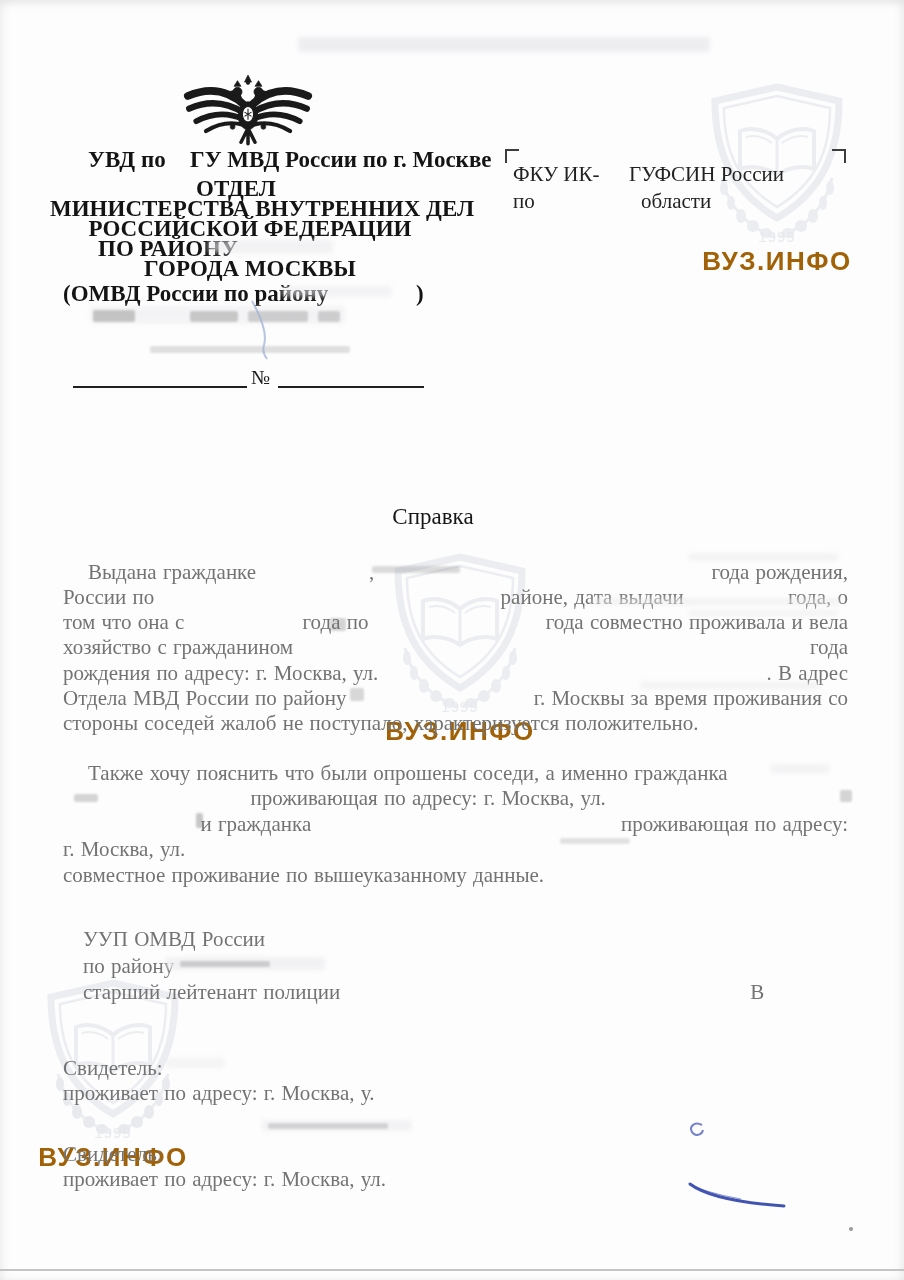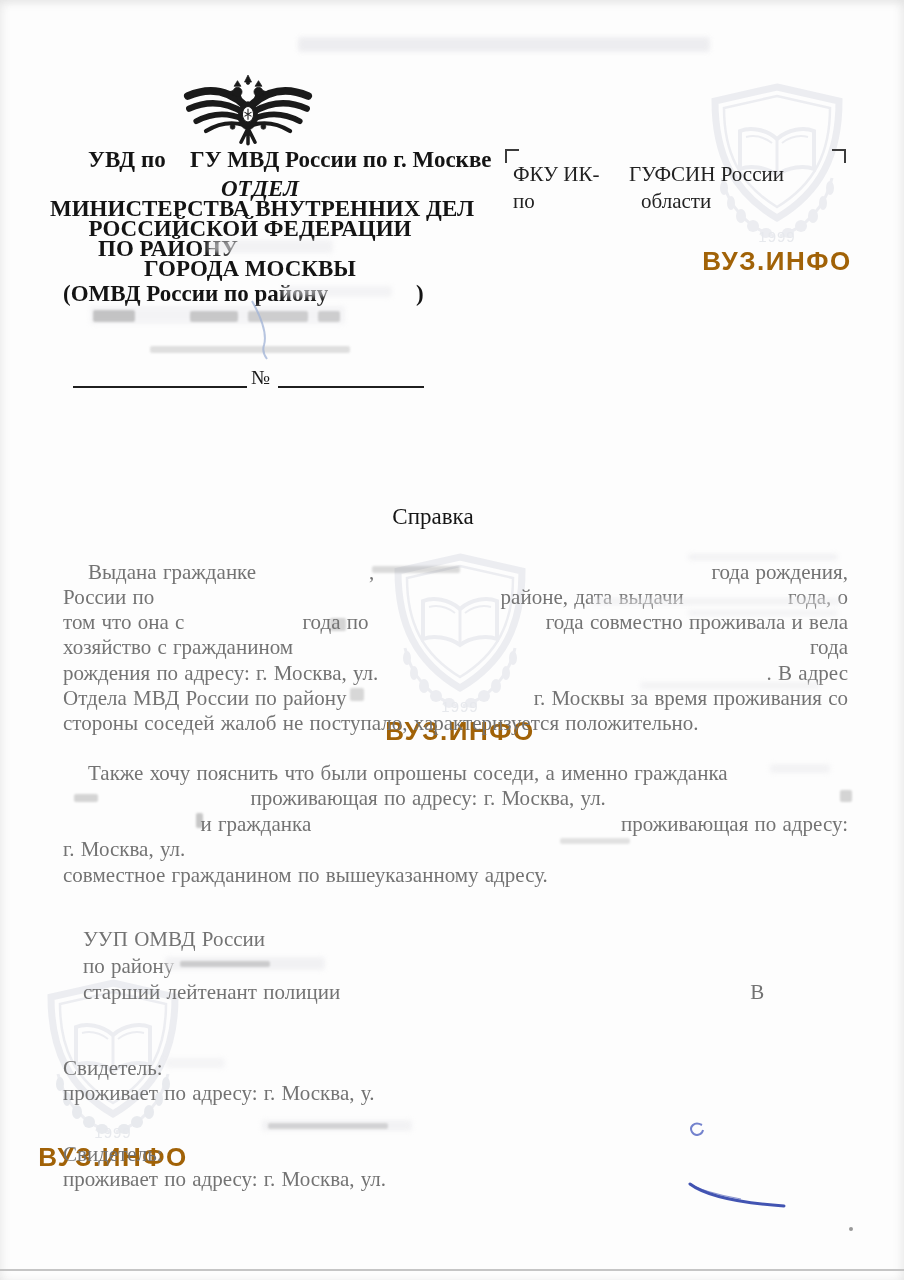--- a/index.html
+++ b/index.html
@@ -152,21 +152,21 @@
         <path d="M100,52 L100,68 M95,57 L105,63 M105,57 L95,63" stroke-width="1.5" fill="none"></path>
         <path d="M100,80 L90,100 M100,80 L100,102 M100,80 L110,100" stroke-width="5" fill="none" stroke-linecap="round"></path>
         <circle cx="78" cy="78" r="3.5"></circle>
             <circle cx="122" cy="78" r="3.5"></circle>
       </g>
     </svg>
   </div>
 
   <span class="lh" style="left:88px;top:147px;">УВД по</span>
   <span class="lh" style="left:190px;top:147px;">ГУ МВД России по г. Москве</span>
-  <div class="lh lh-c" style="left:60px;top:176px;width:400px;font-style:italic;">ОТДЕЛ</div>
+  <div class="lh lh-c" style="left:36px;top:176px;width:400px;">ОТДЕЛ</div>
   <div class="lh lh-c" style="left:50px;top:196px;width:400px;">МИНИСТЕРСТВА ВНУТРЕННИХ ДЕЛ</div>
   <div class="lh lh-c" style="left:50px;top:216px;width:400px;">РОССИЙСКОЙ ФЕДЕРАЦИИ</div>
   <span class="lh" style="left:98px;top:236px;">ПО РАЙОНУ</span>
   <div class="smudge" style="left:208px;top:240px;width:125px;height:13px;opacity:.6;"></div>
   <div class="lh lh-c" style="left:50px;top:256px;width:400px;">ГОРОДА МОСКВЫ</div>
   <span class="lh" style="left:63px;top:281px;">(ОМВД России по району</span>
   <div class="smudge" style="left:282px;top:286px;width:110px;height:11px;opacity:.55;"></div>
   <span class="lh" style="left:416px;top:281px;">)</span>
 
   <div class="smudge" style="left:90px;top:306px;width:255px;height:18px;opacity:.5;"></div>
@@ -260,21 +260,21 @@
       <span class="g" style="flex-grow:142;"></span>
       <span class="t">и гражданка</span>
       <span class="g" style="flex-grow:320;"></span>
       <span class="t">проживающая по адресу:</span>
     </div>
     <div class="bl bl2">
       <span class="t">г. Москва, ул.</span>
       <span class="g" style="flex-grow:430;"></span>
     </div>
     <div class="bl bl2">
-      <span class="t">совместное гражданином по вышеуказанному адресу.</span>
+      <span class="t">совместное проживание по вышеуказанному данные.</span>
       <span class="g" style="flex-grow:335;"></span>
     </div>
   </div>
 
   <div class="smudge" style="left:770px;top:764px;width:60px;height:9px;opacity:.6;"></div>
   <div class="frag" style="left:74px;top:794px;width:24px;height:8px;opacity:.3;"></div>
   <div class="frag" style="left:840px;top:790px;width:12px;height:12px;opacity:.3;"></div>
   <div class="frag" style="left:196px;top:813px;width:7px;height:15px;opacity:.4;"></div>
   <div class="frag" style="left:560px;top:838px;width:70px;height:6px;opacity:.2;"></div>
 

